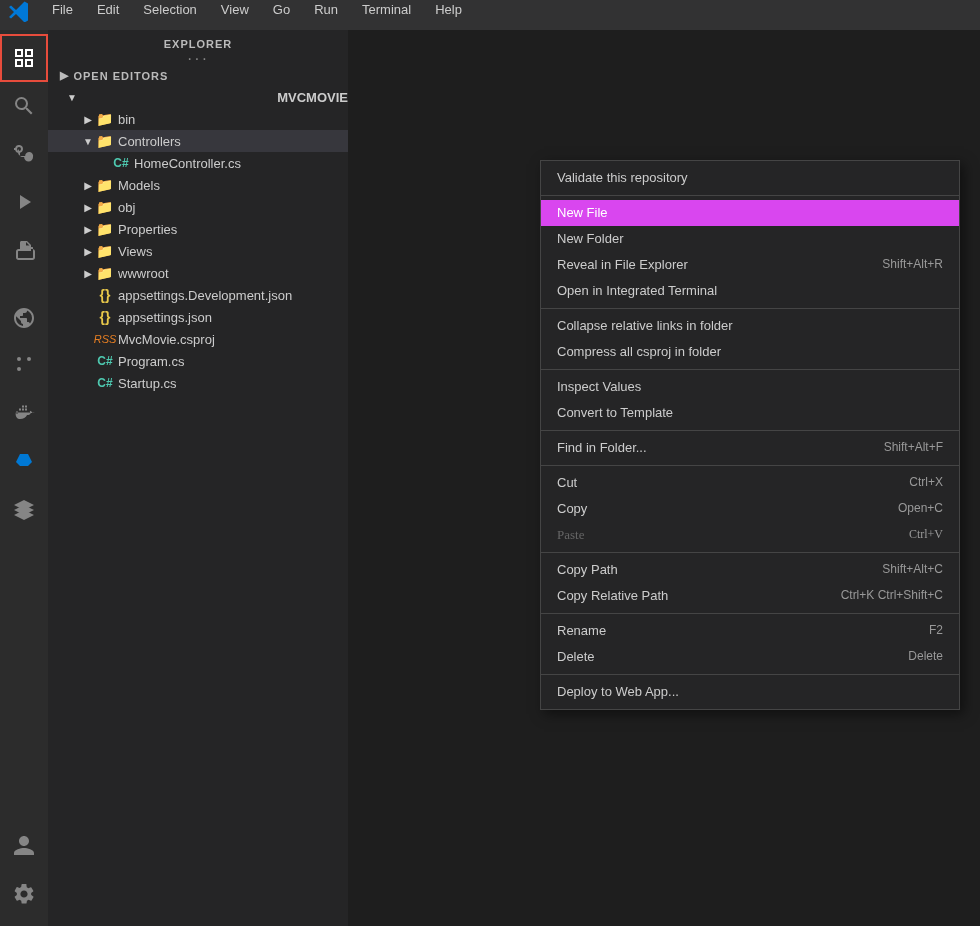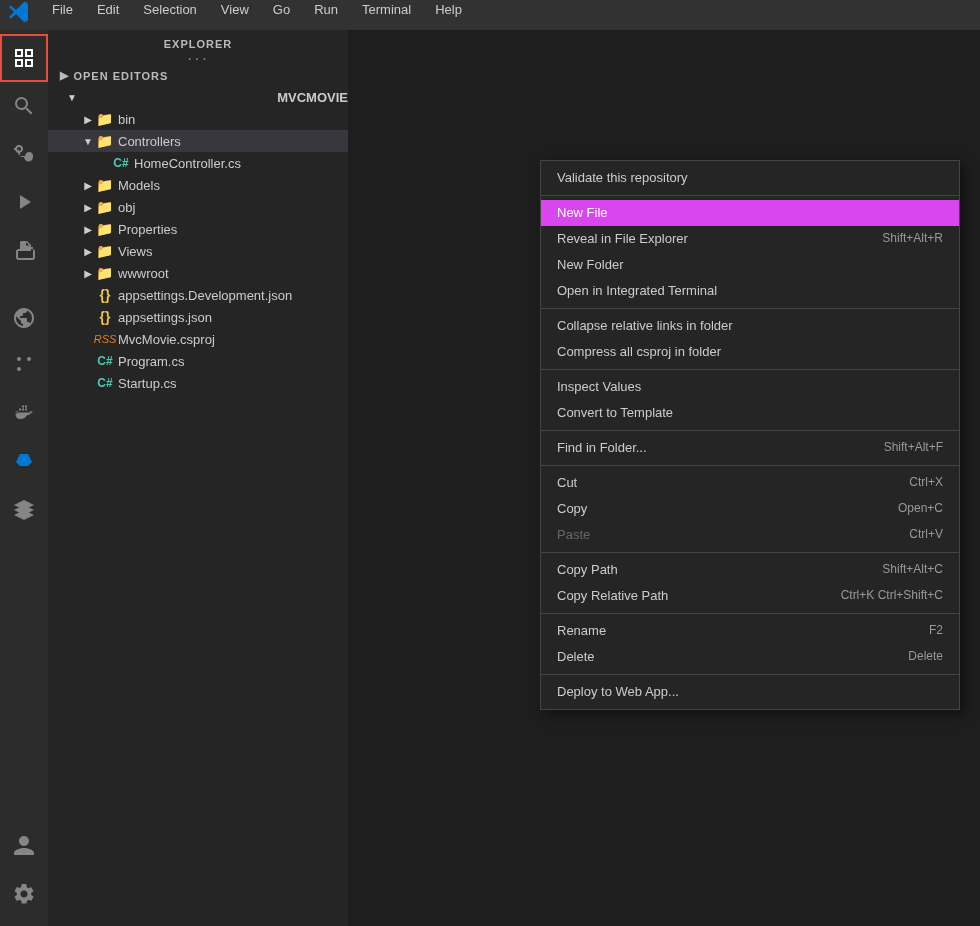--- a/index.html
+++ b/index.html
@@ -194,21 +194,21 @@
       display: flex;
       align-items: flex-start;
       justify-content: space-between;
       padding: 5px 16px;
       cursor: pointer;
       color: #cccccc;
       font-size: 13px;
       height: 26px;
     }
     .ctx-item.active { background: #d946ef; color: #ffffff; }
-    .ctx-item.disabled { color: #666666; cursor: default; }
+    .ctx-item.disabled { color: #666666; cursor: default; font-family: Liberation Serif, serif; }
     .ctx-shortcut {
       color: #999999;
       font-size: 12px;
       margin-left: 24px;
       white-space: nowrap;
     }
     .ctx-item.active .ctx-shortcut { color: #cccccc; }
     .ctx-separator {
       height: 1px;
       background: #454545;
@@ -441,27 +441,27 @@
         <span class="ctx-shortcut"></span>
       </div>
       <div class="ctx-separator"></div>
 
       <div class="ctx-item active">
         <span>New File</span>
         <span class="ctx-shortcut"></span>
       </div>
 
       <div class="ctx-item">
+        <span>New Folder</span>
+        <span class="ctx-shortcut"></span>
+      </div>
+
+      <div class="ctx-item">
         <span>Reveal in File Explorer</span>
         <span class="ctx-shortcut">Shift+Alt+R</span>
-      </div>
-
-      <div class="ctx-item">
-        <span>New Folder</span>
-        <span class="ctx-shortcut"></span>
       </div>
 
       <div class="ctx-item">
         <span>Open in Integrated Terminal</span>
         <span class="ctx-shortcut"></span>
       </div>
 
       <div class="ctx-separator"></div>
 
 

